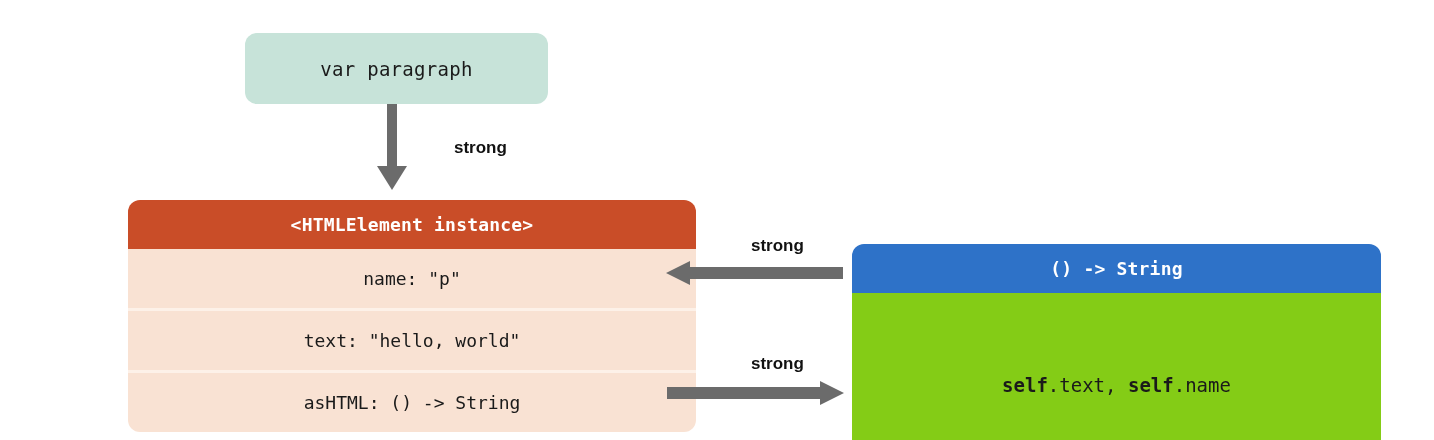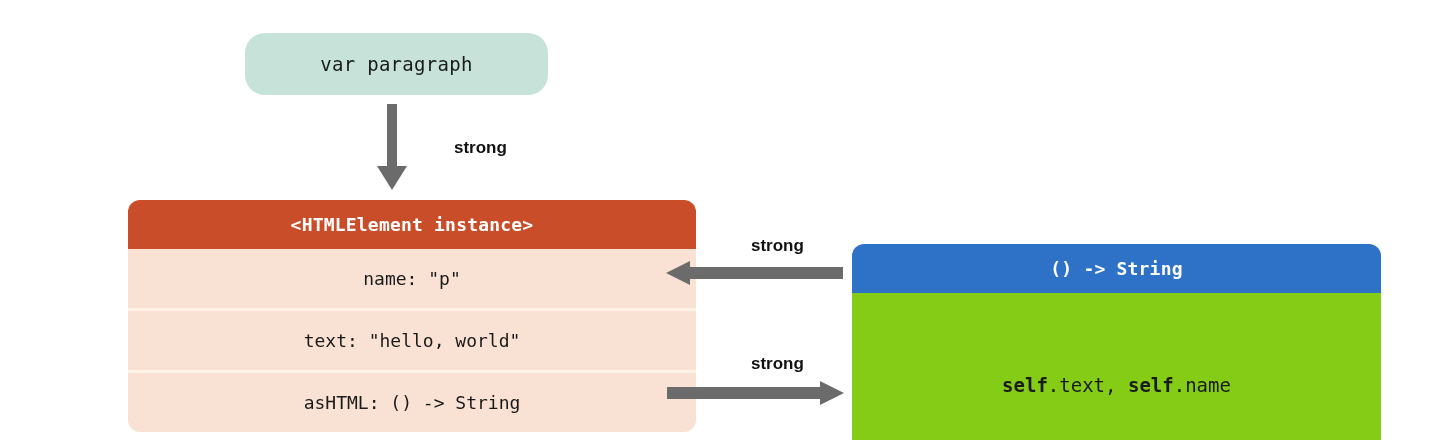--- a/index.html
+++ b/index.html
@@ -17,23 +17,23 @@
     background: #ffffff;
     overflow: hidden;
   }
 
   
   .var-box {
     position: absolute;
     left: 245px;
     top: 33px;
     width: 303px;
-    height: 62px;
+    height: 71px;
     background: #c7e3d9;
-    border-radius: 20px;
+    border-radius: 12px;
     display: flex;
     align-items: center;
     justify-content: center;
   }
   .var-box .label {
     font-family: "DejaVu Sans Mono", "Liberation Mono", monospace;
     font-size: 19px;
     color: #1a1a1a;
     letter-spacing: 0.3px;
     white-space: pre;

